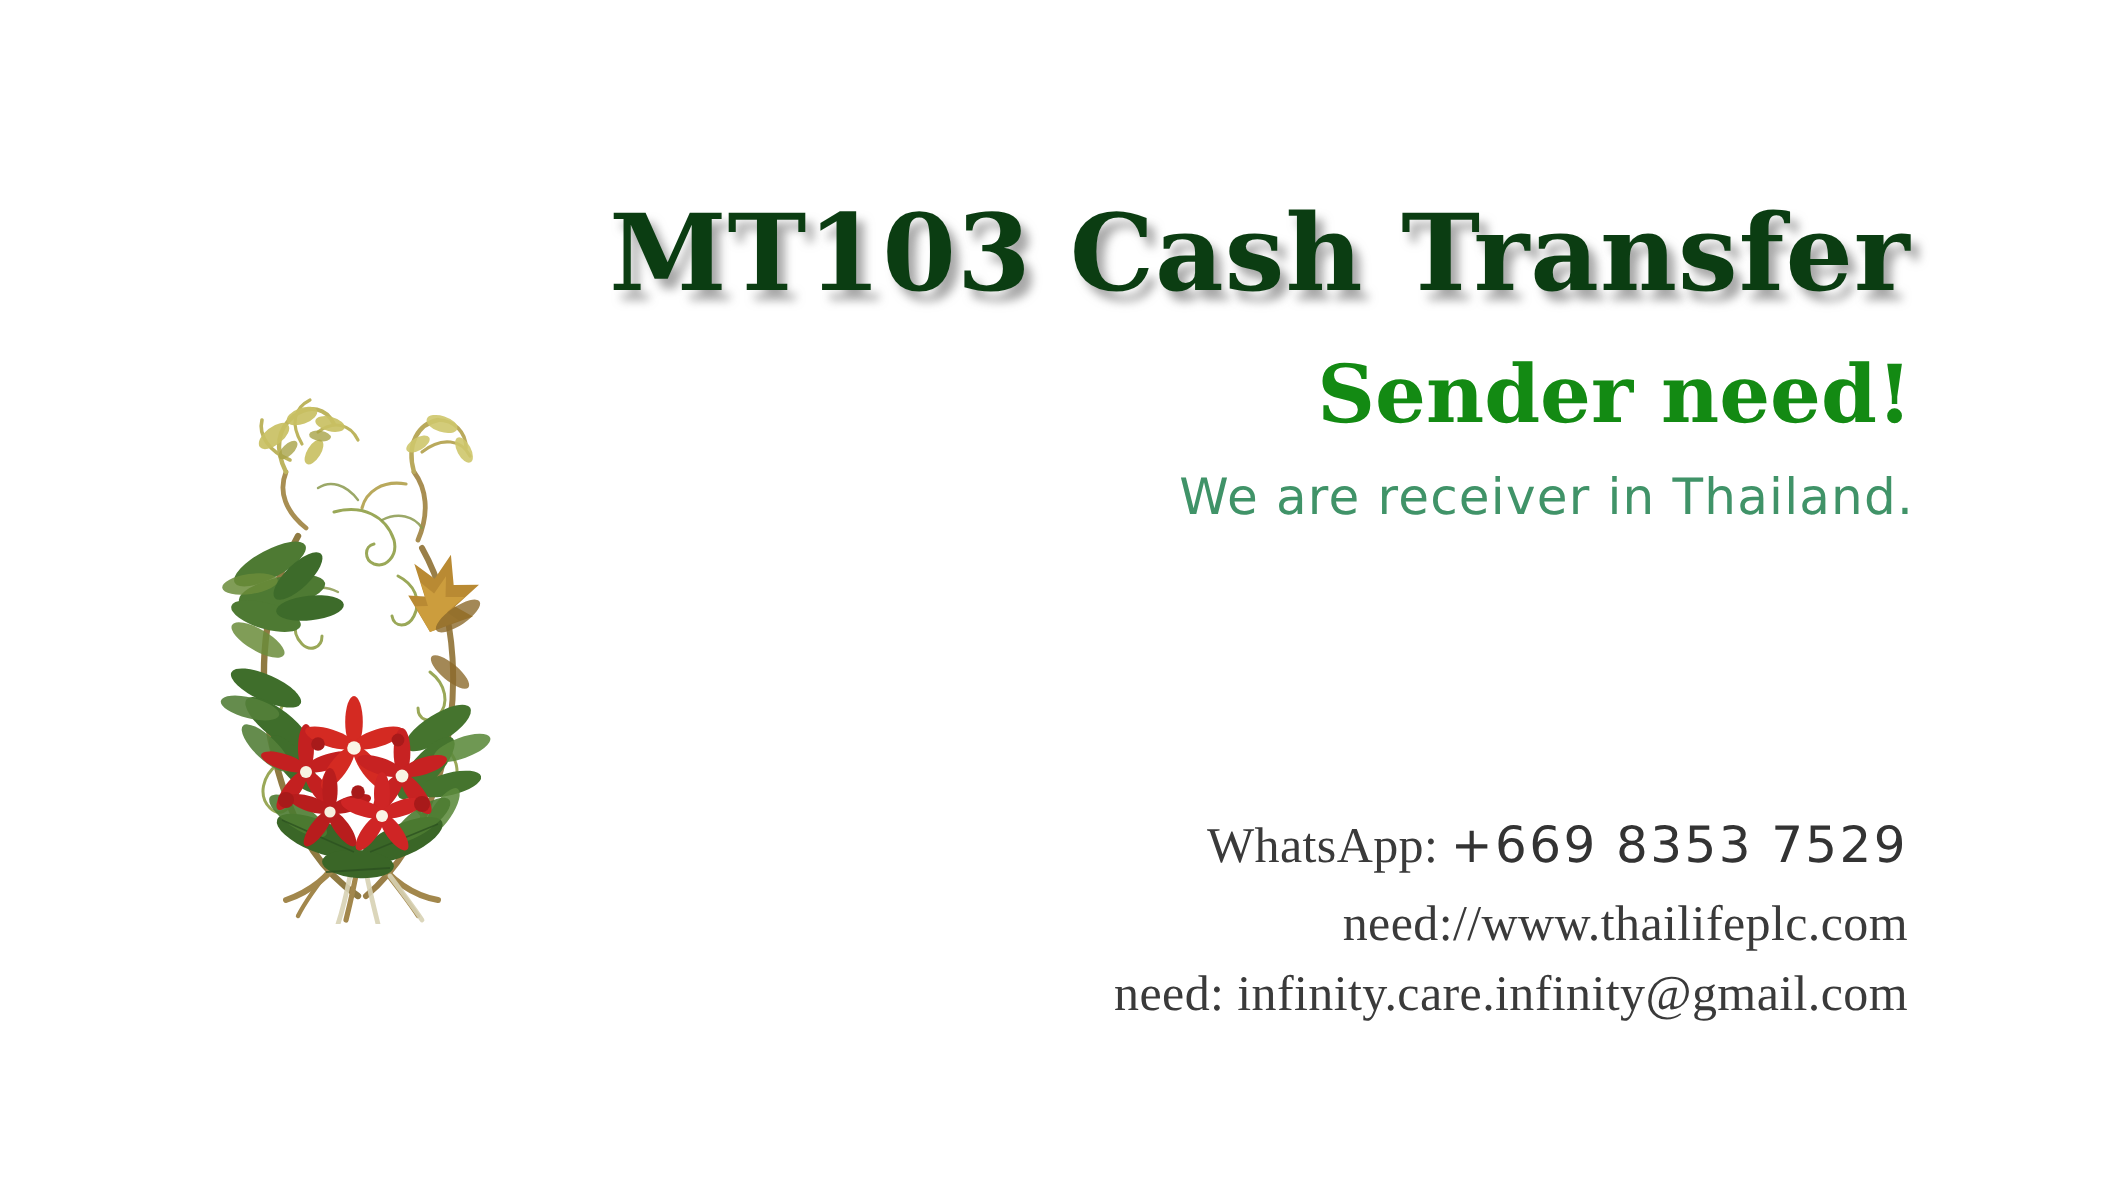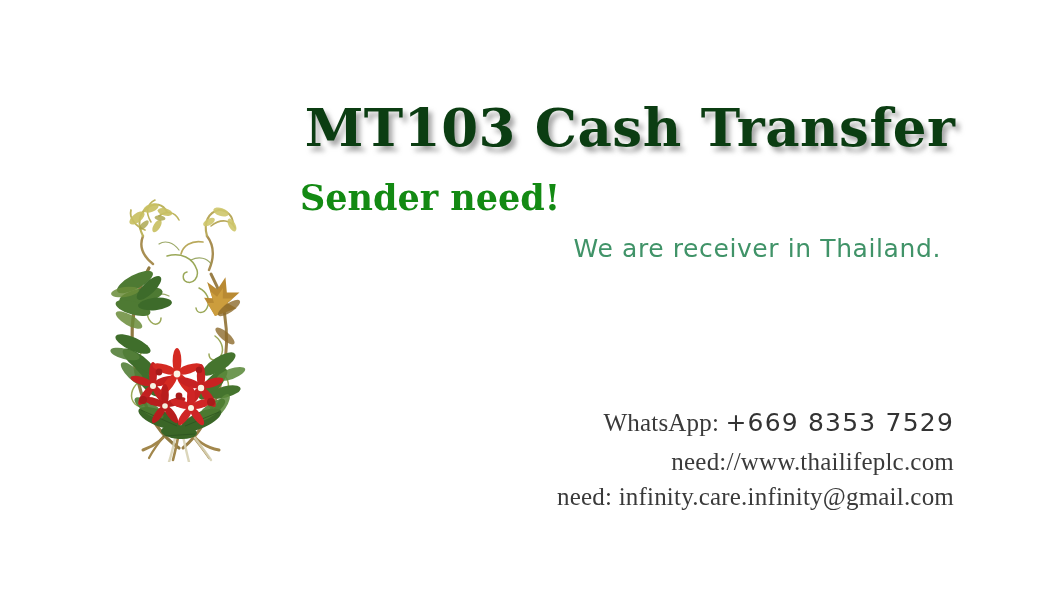--- a/index.html
+++ b/index.html
@@ -44,35 +44,35 @@
     letter-spacing: 0.5px;
     color: #0b3d12;
     text-shadow: 4px 5px 5px rgba(110,110,110,0.60);
     white-space: nowrap;
     text-align: center;
     margin: 0;
   }
   #subtitle {
     font-family: "DejaVu Serif", "Liberation Serif", serif;
     font-weight: bold;
-    font-size: 35px;
+    font-size: 40px;
     line-height: 48px;
     color: #138a13;
     margin: 16px 0 0 0;
-    text-align: left;
+    text-align: right;
     padding-right: 4px;
   }
   #tagline {
     font-family: "DejaVu Sans", "Liberation Sans", sans-serif;
     font-weight: 400;
     font-size: 25px;
     line-height: 34px;
     letter-spacing: 0.6px;
     color: #409368;
-    margin: 10px 16px 0 0;
+    margin: 10px 0 0 0;
     text-align: right;
     padding-right: 3px;
   }
 
   
   #contact-block {
     position: absolute;
     left: 520px;
     top: 406px;
     width: 434px;

